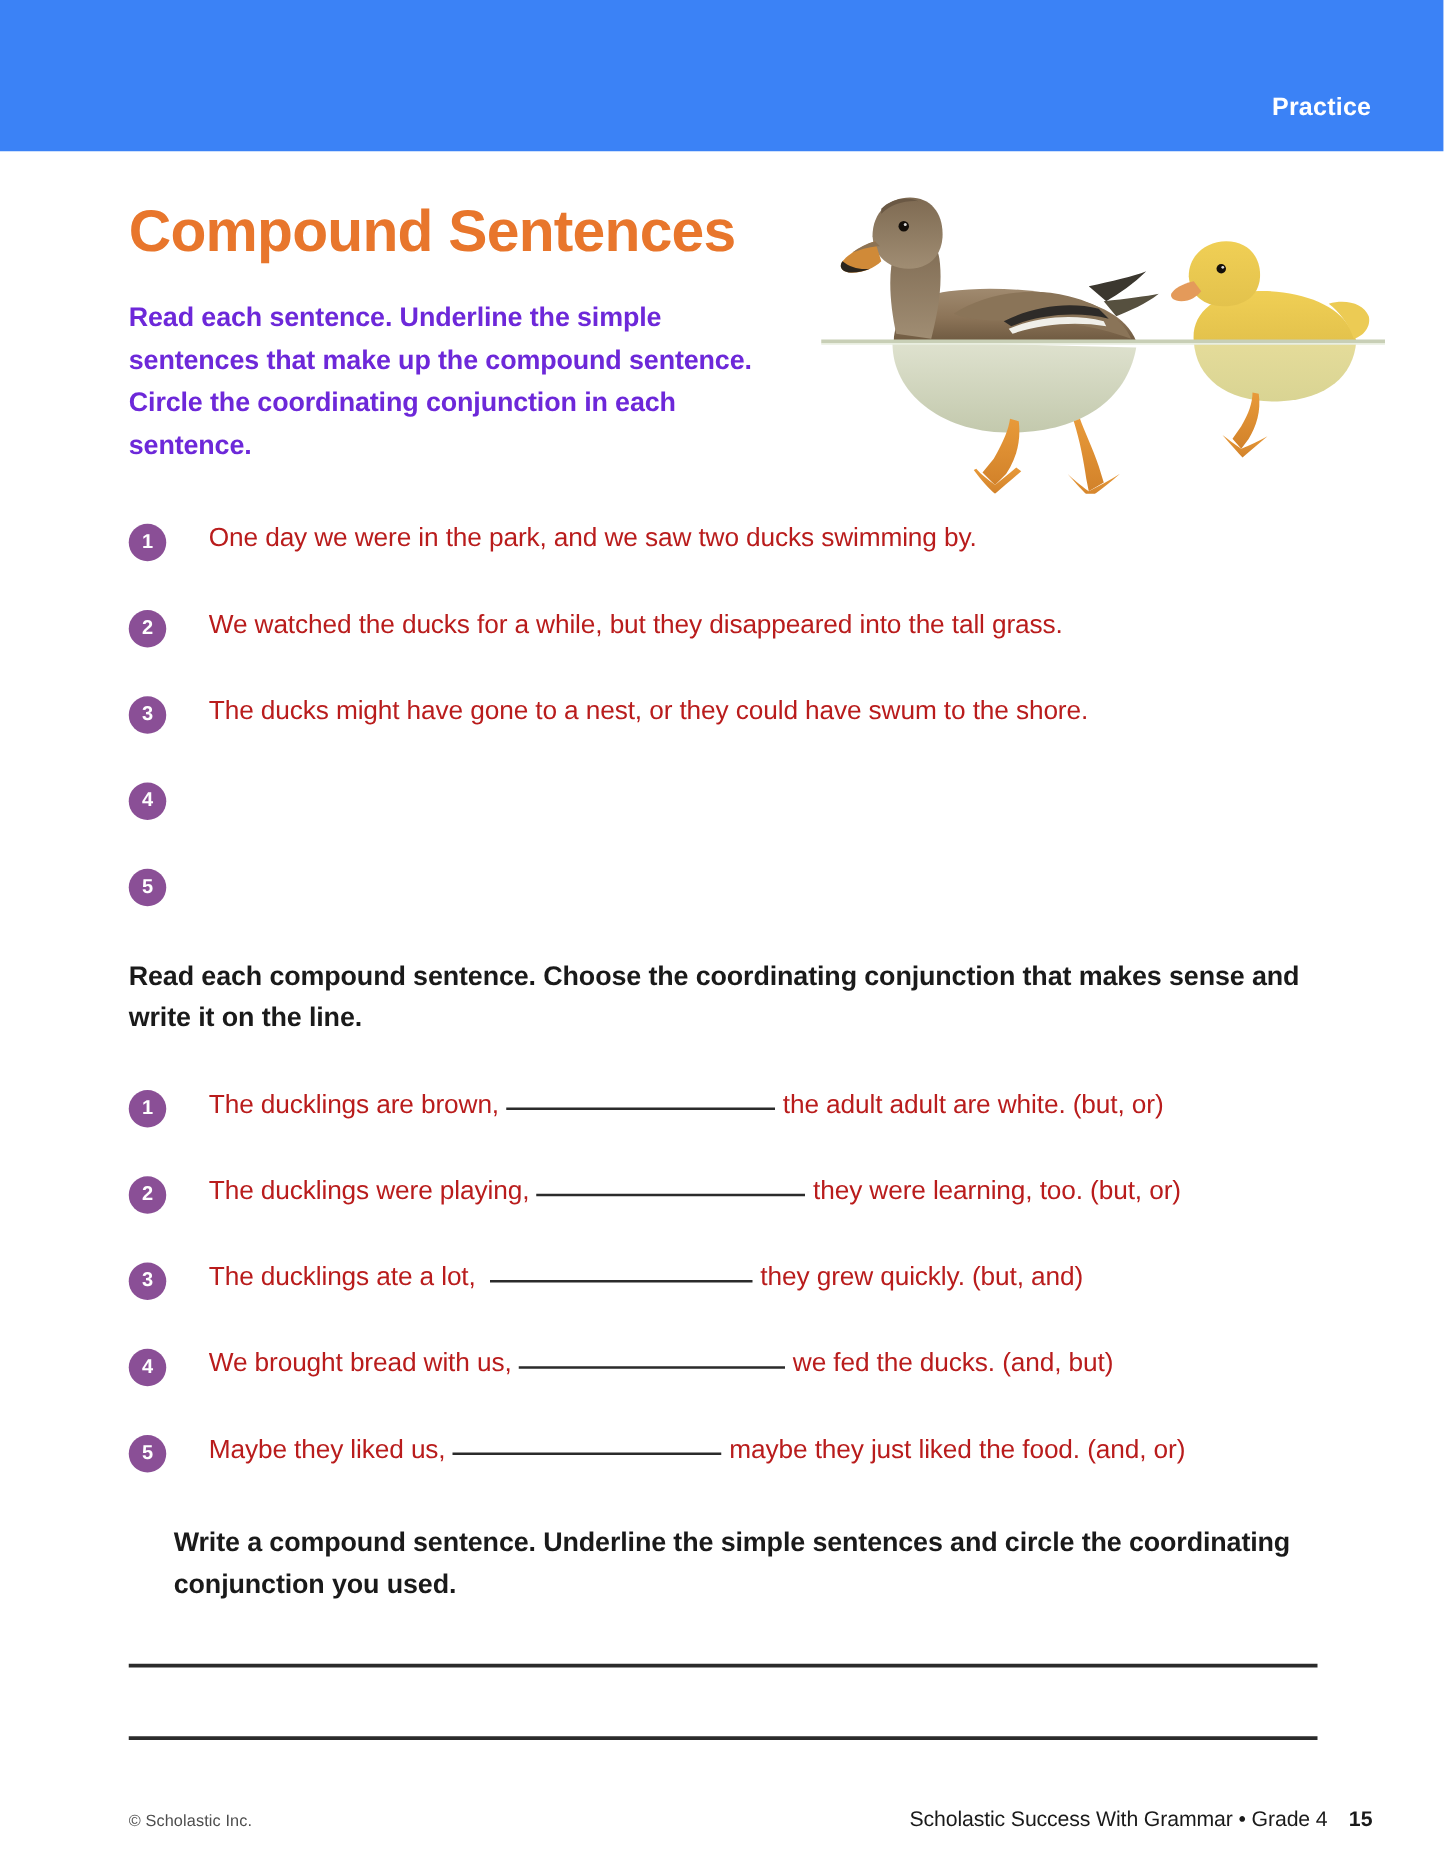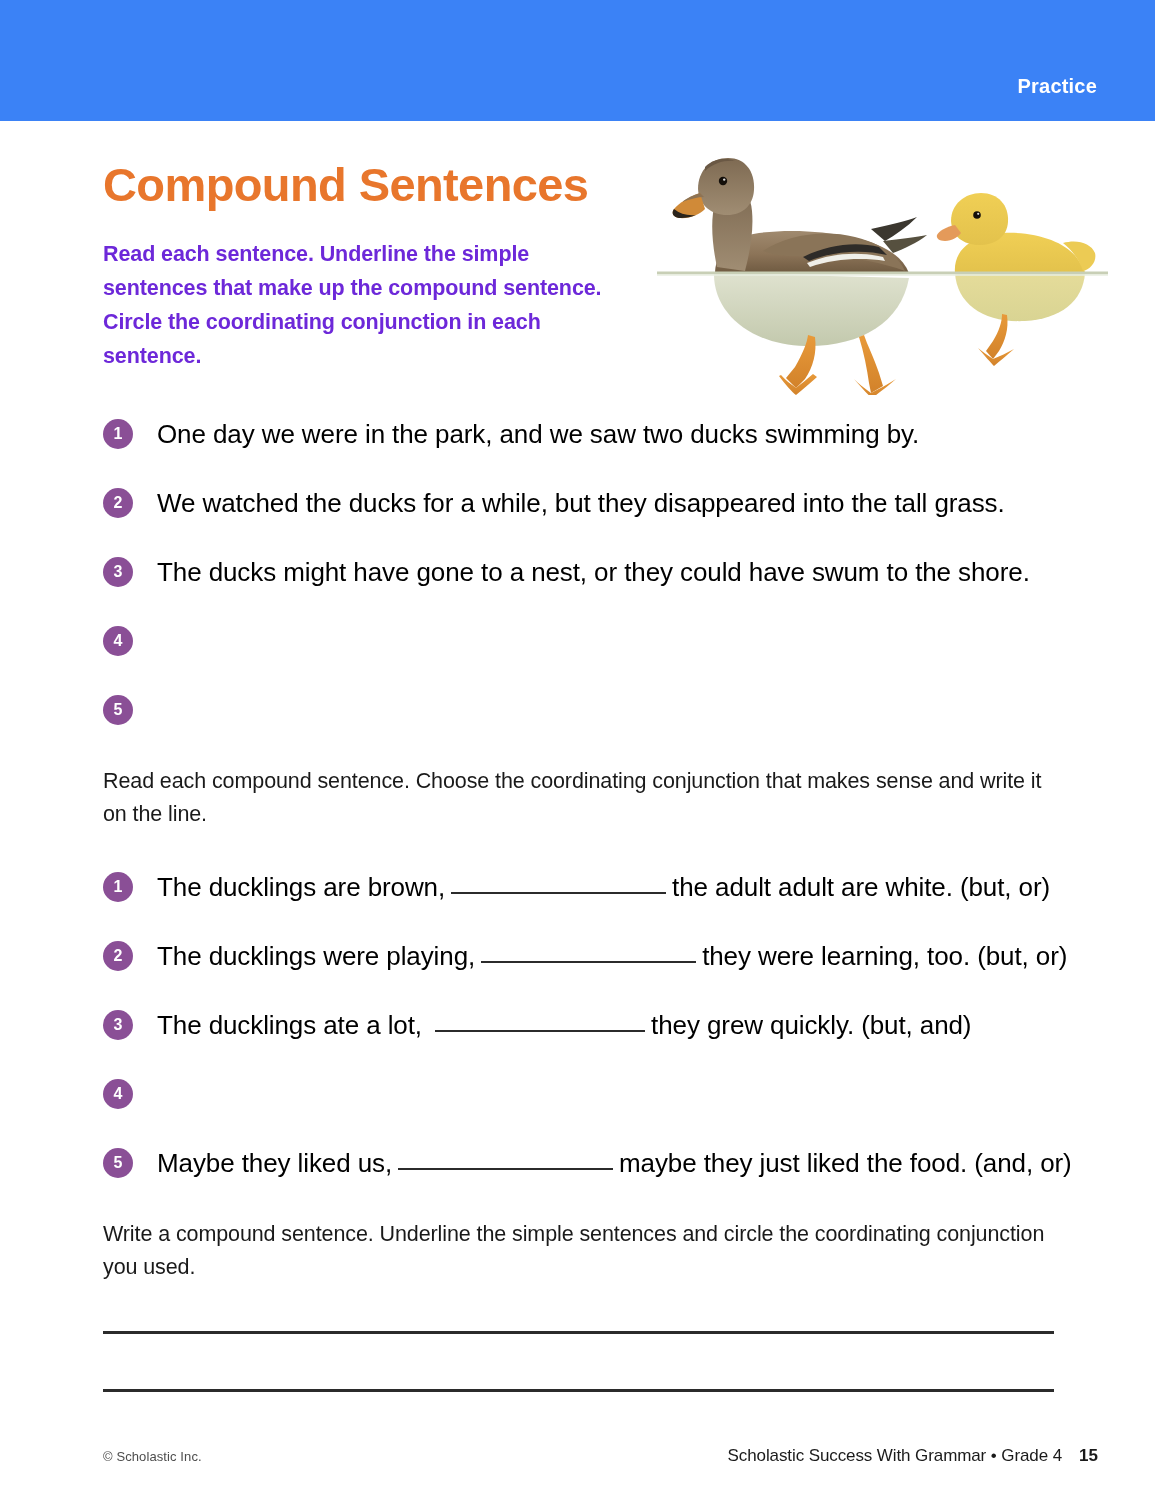--- a/index.html
+++ b/index.html
@@ -74,27 +74,27 @@
     color: #6d28d9;
     line-height: 1.58;
     letter-spacing: -0.1px;
   }
 
   .instr-block {
     position: absolute;
     left: 103px;
     width: 952px;
     font-size: 21.5px;
-    font-weight: normal;
+    font-weight: bold;
     color: #1a1a1a;
     line-height: 1.55;
     letter-spacing: -0.1px;
   }
   .instr-2 { top: 765px; }
-  .instr-3 { top: 1218px; }
+  .instr-3 { top: 1218px; margin-left: 36px; }
 
   
   .item {
     position: absolute;
     left: 103px;
     width: 990px;
     display: flex;
     align-items: flex-start;
   }
   .badge {
@@ -106,23 +106,23 @@
     color: #ffffff;
     font-size: 16px;
     font-weight: bold;
     display: flex;
     align-items: center;
     justify-content: center;
     margin-top: 2px;
     box-sizing: border-box;
   }
   .item-text {
-    margin-left: 24px;
-    font-size: 26px;
-    color: #000000;
+    margin-left: 34px;
+    font-size: 21px;
+    color: #b91c1c;
     line-height: 1.35;
     letter-spacing: -0.1px;
     white-space: nowrap;
   }
   .blank-line {
     display: inline-block;
     vertical-align: 2px;
     border-bottom: 2.5px solid #2b2b2b;
     height: 12px;
     margin: 0 6px;
@@ -290,20 +290,23 @@
     </div>
   </div>
   <div class="item" style="top:1008px;">
     <div class="badge" style="background: rgb(138, 79, 150);">3</div>
     <div class="item-text">
       <span>The ducklings ate a lot, </span><span class="blank-line" style="width: 210px;"></span><span>they grew quickly. (but, and)</span>
     </div>
   </div>
   <div class="item" style="top:1077px;">
     <div class="badge" style="background: rgb(138, 79, 150);">4</div>
+    <div class="item-text">
+      <span>We brought bread with us,</span><span class="blank-line" style="width: 213px;"></span><span>we fed the ducks. (and, but)</span>
+    </div>
   </div>
   <div class="item" style="top:1146px;">
     <div class="badge" style="background: rgb(138, 79, 150);">5</div>
     <div class="item-text">
       <span>Maybe they liked us,</span><span class="blank-line" style="width: 215px;"></span><span>maybe they just liked the food. (and, or)</span>
     </div>
   </div>
 
   <div class="instr-block instr-3">Write a compound sentence. Underline the simple sentences and circle the coordinating conjunction you used.</div>
 

